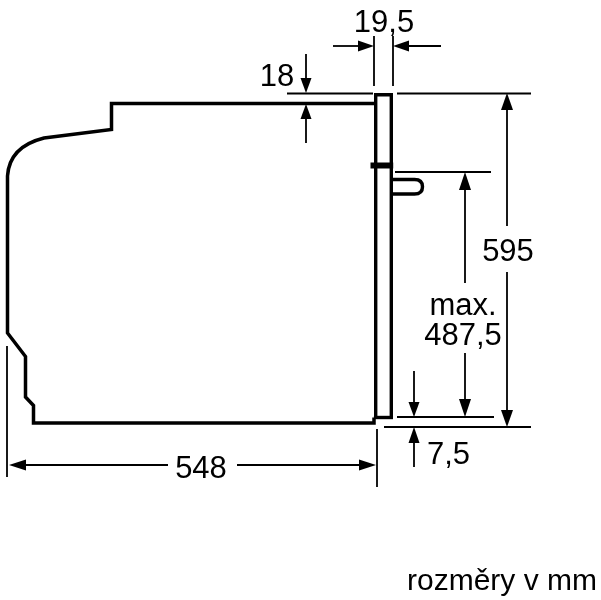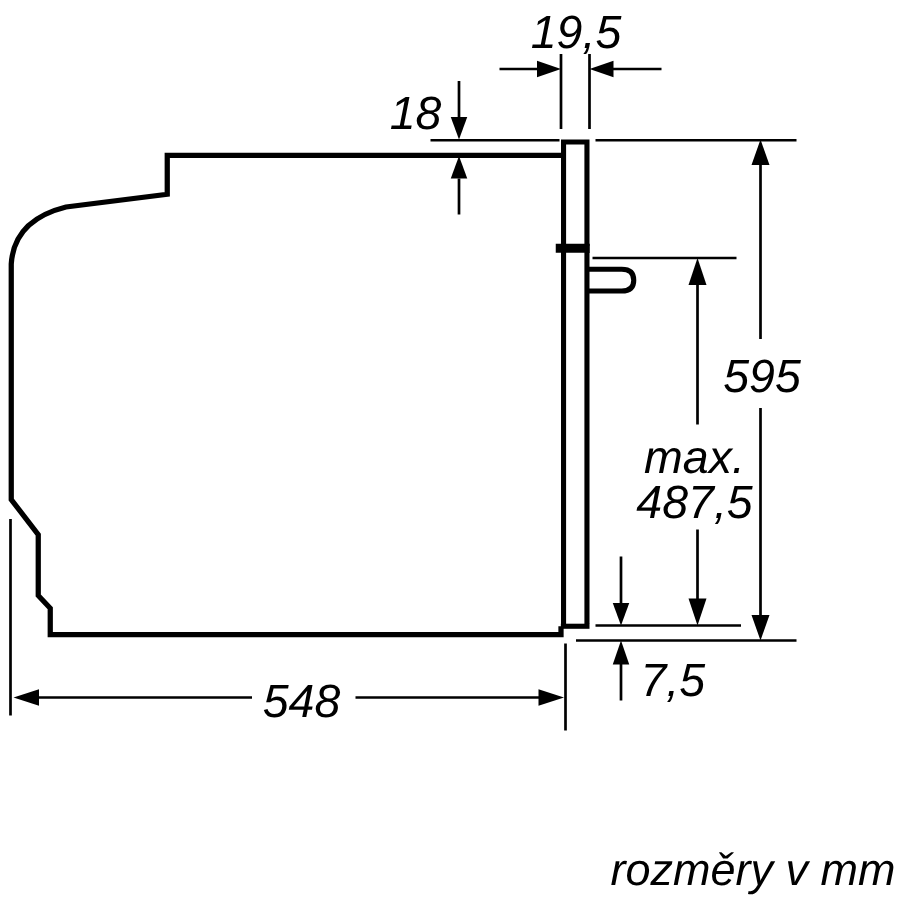--- a/index.html
+++ b/index.html
@@ -2,21 +2,20 @@
 <html><head>
 <meta charset="utf-8">
 <style>
   html,body{margin:0;padding:0;background:#ffffff;}
   #stage{
     position:relative;
     width:601px;height:600px;
     background:#ffffff;
     font-family:"Liberation Sans", sans-serif;
     overflow:hidden;
-    font-style:italic;
   }
   svg{display:block;}
   .dim-text{
     font-family:"Liberation Sans", sans-serif;
     font-size:31px;
     fill:#000000;
   }
   .note-text{
     font-family:"Liberation Sans", sans-serif;
     font-size:30px;

